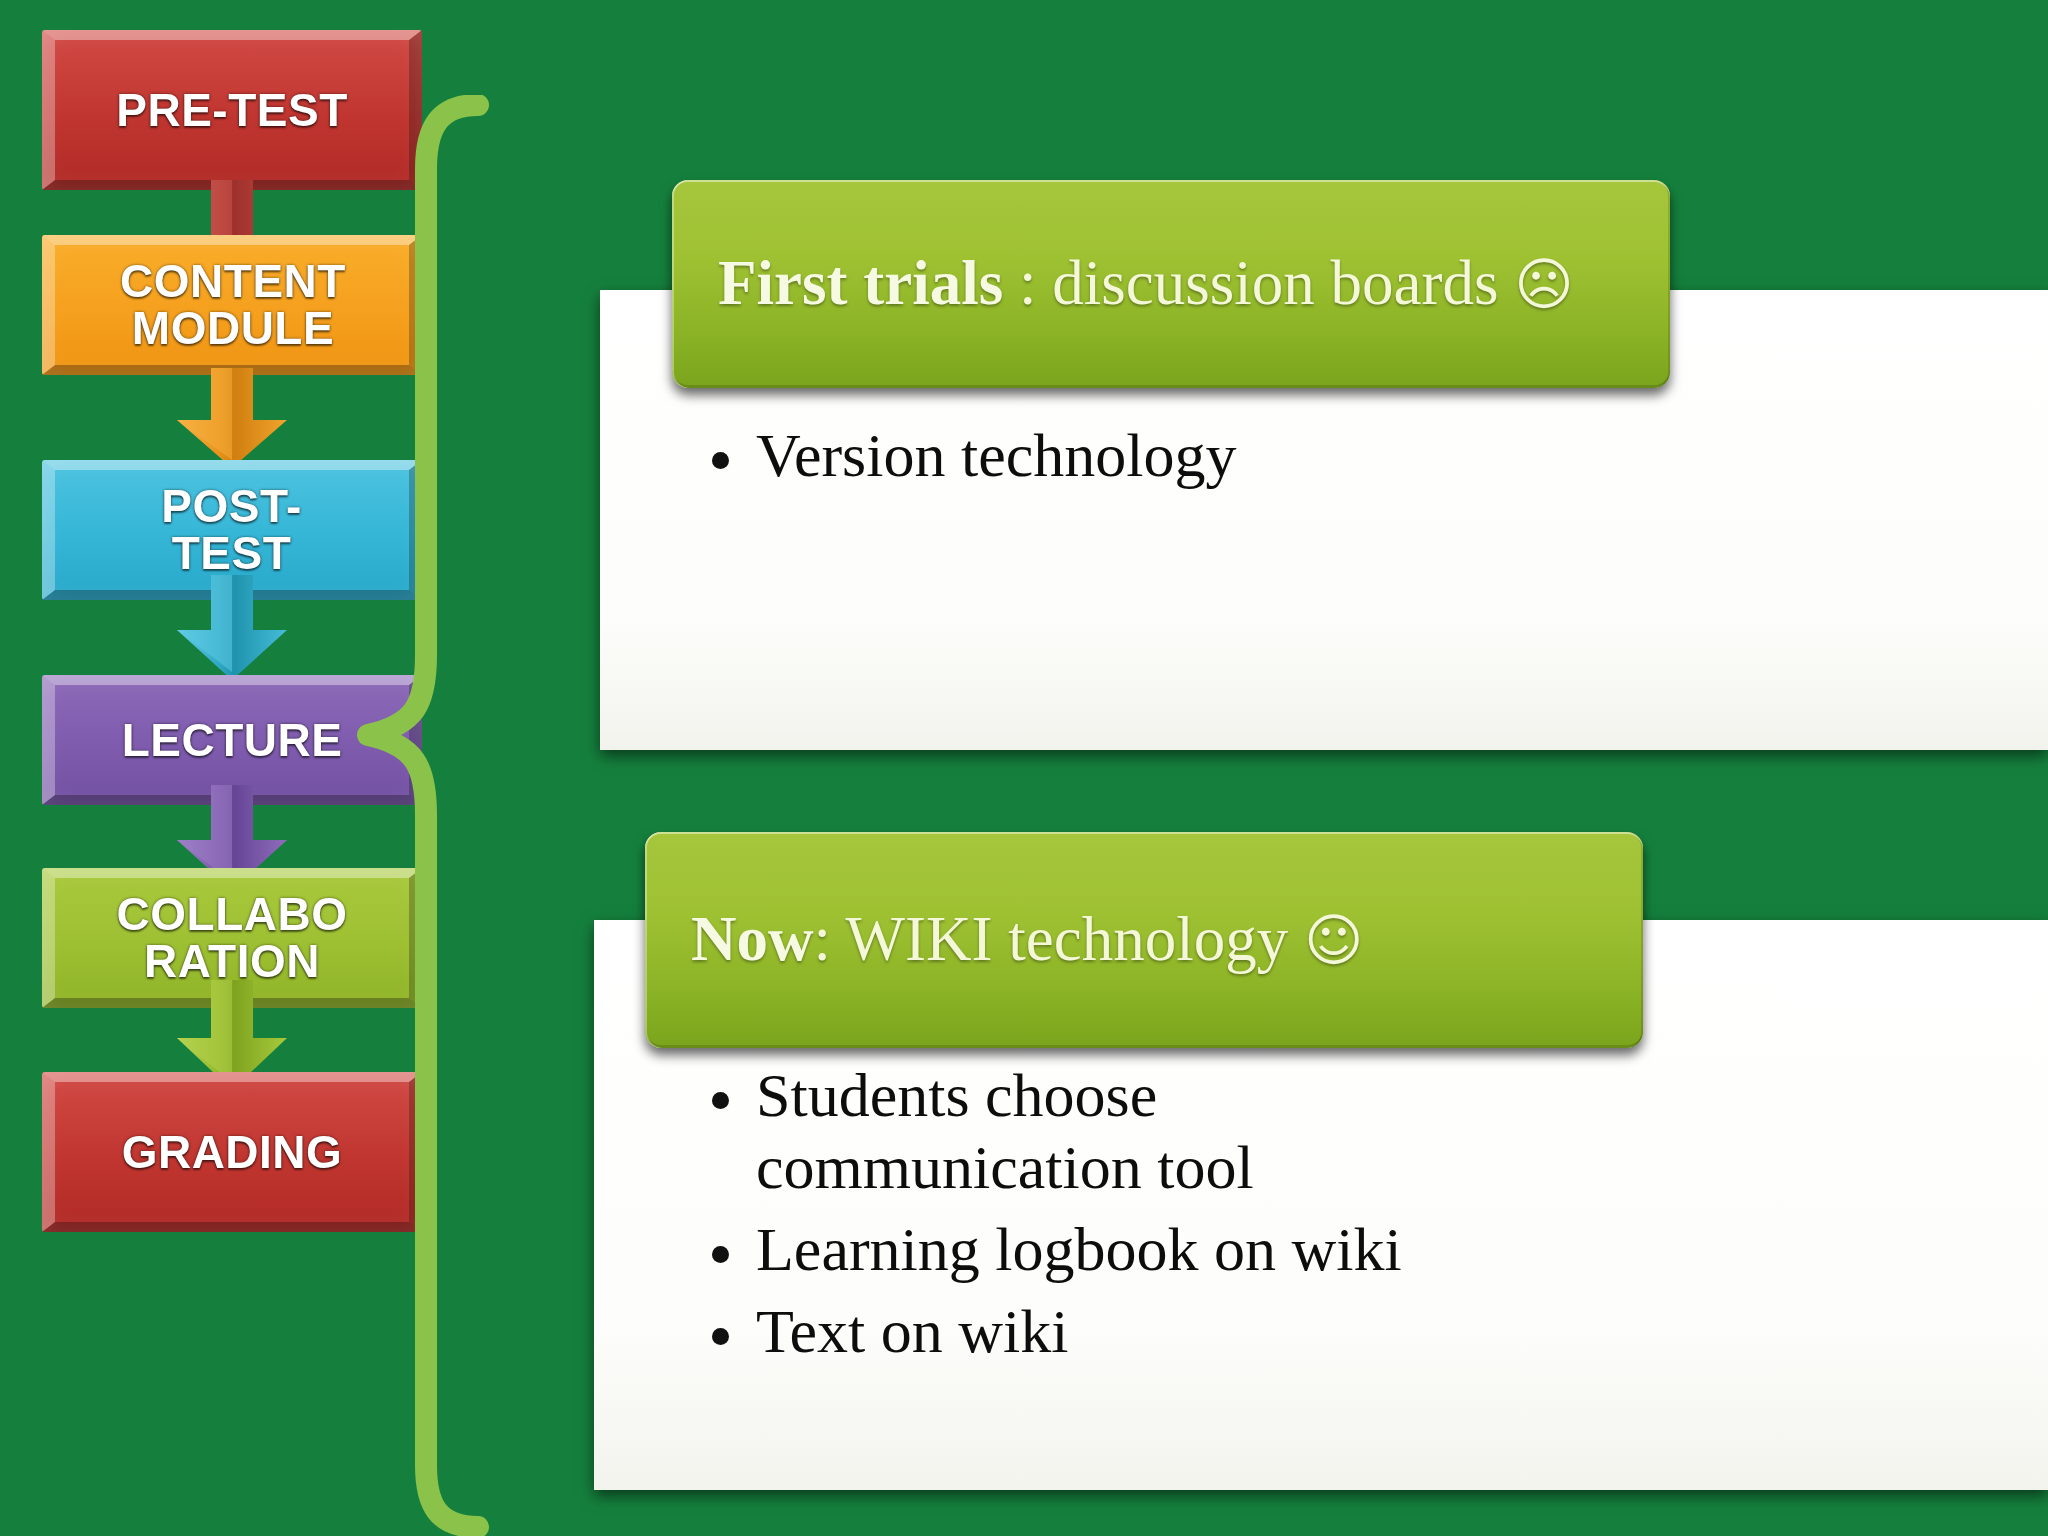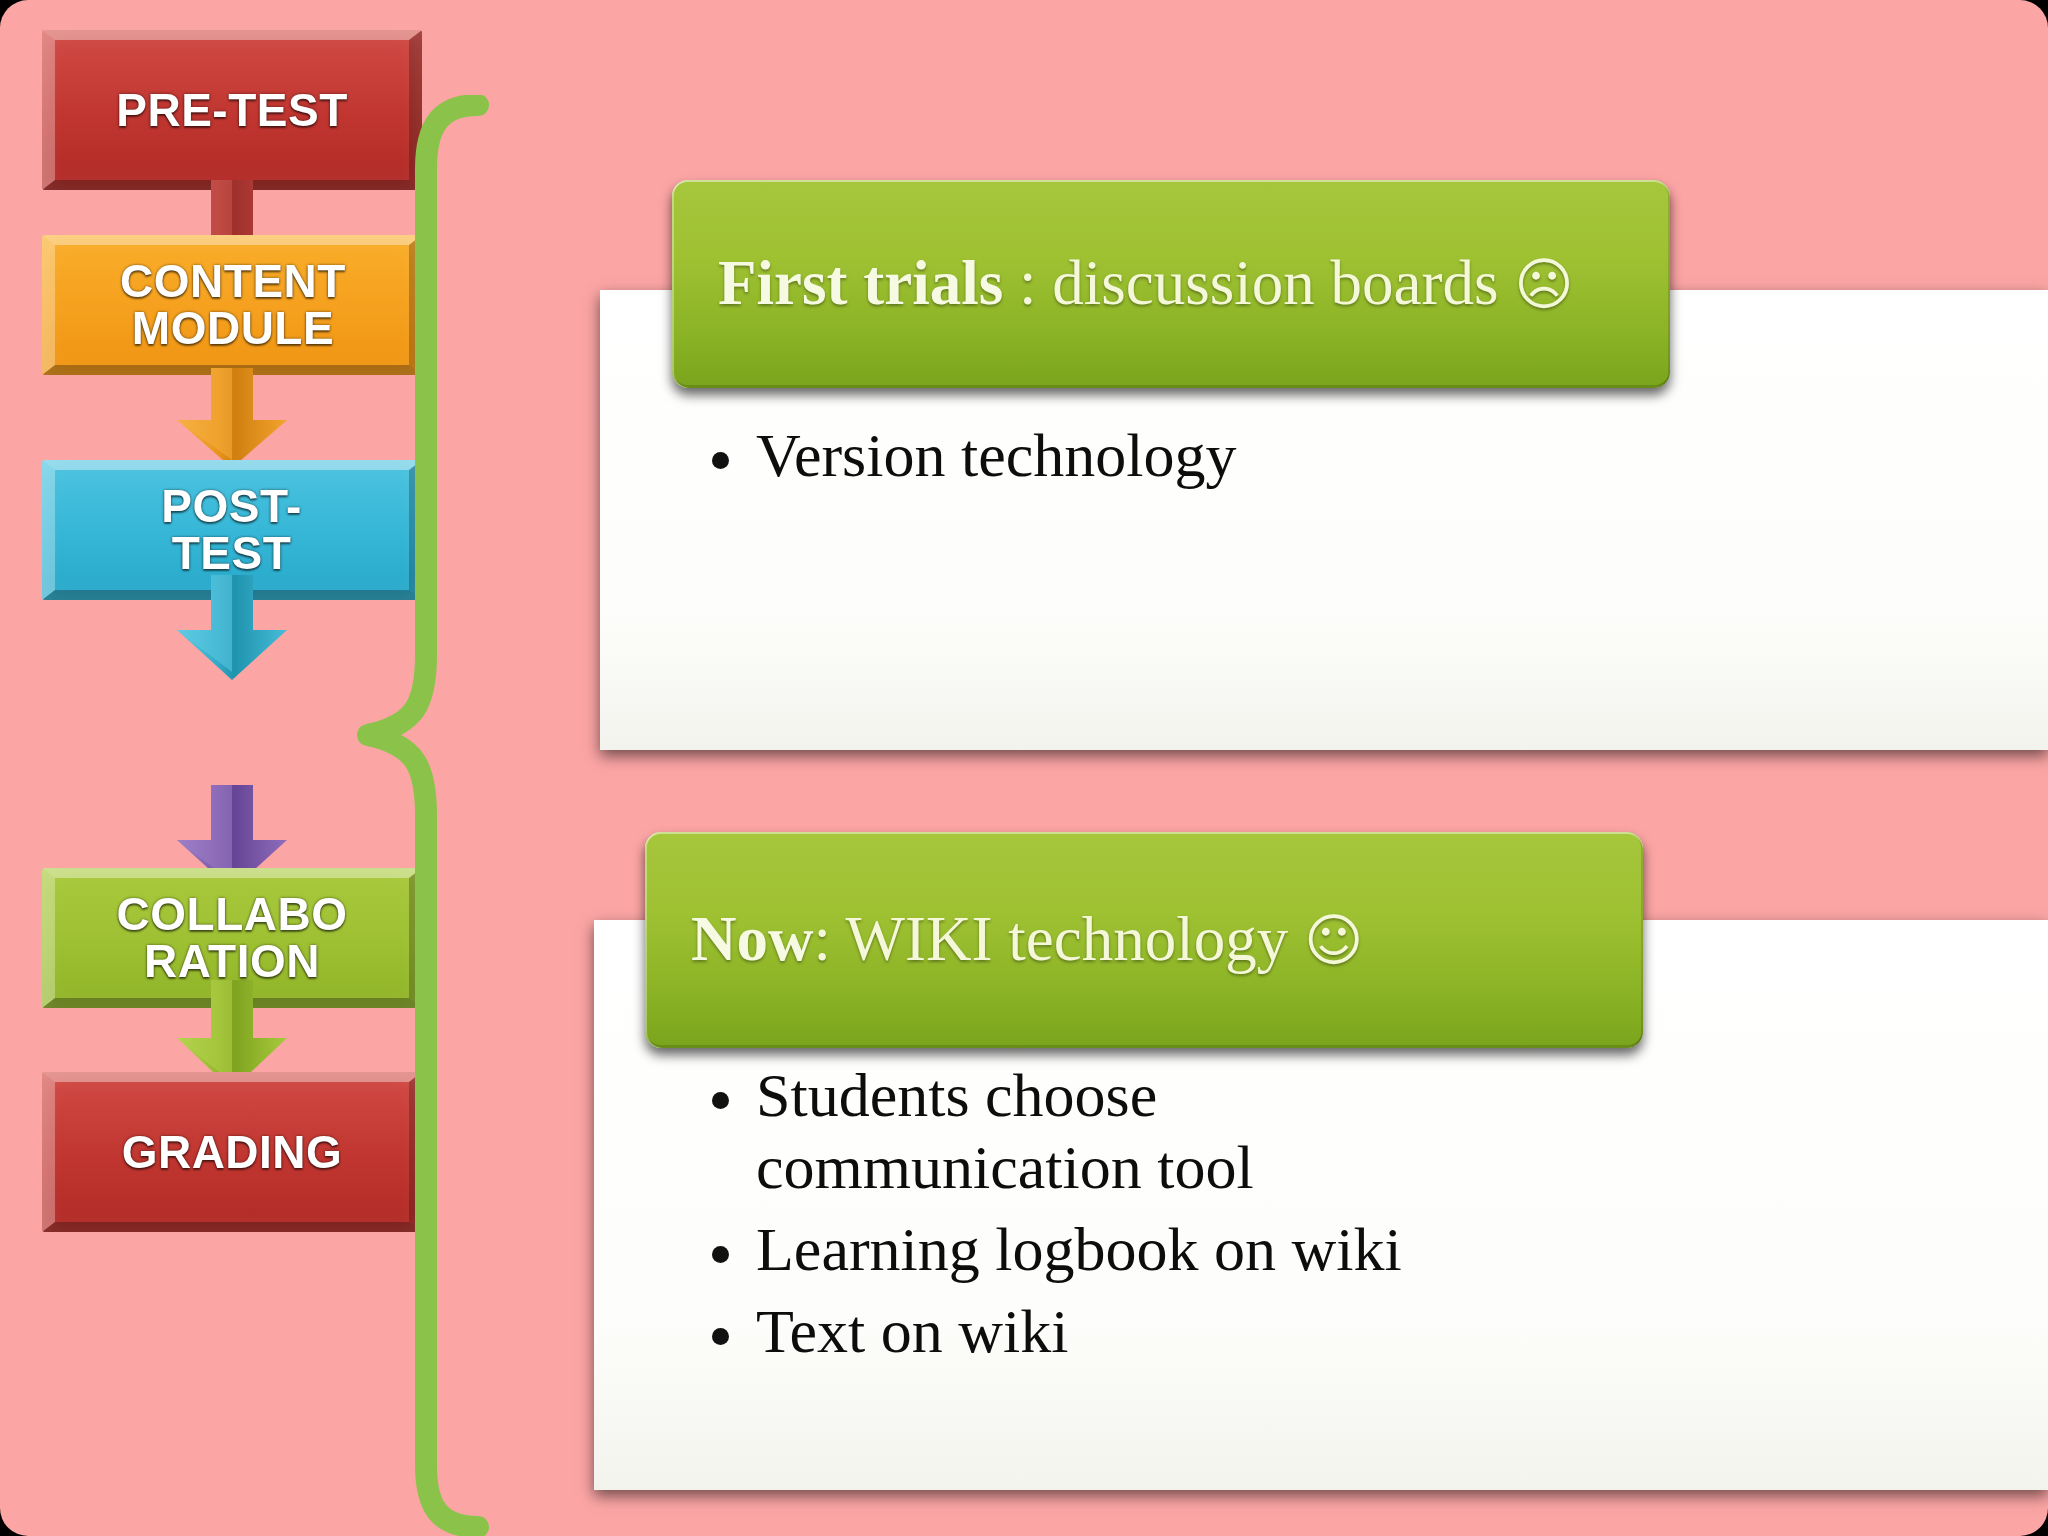--- a/index.html
+++ b/index.html
@@ -1,20 +1,20 @@
 <!DOCTYPE html>
 <html><head>
 <meta charset="utf-8">
 <style>
   html,body{margin:0;padding:0;background:#000;}
   body{
     width:2048px;height:1536px;overflow:hidden;position:relative;
     font-family:"Liberation Sans",sans-serif;
   }
-  .slide{position:absolute;inset:0;background:#fca5a5;border-radius:28px;}
+  .slide{position:absolute;inset:0;background:#15803d;}
 
   
   .flow{position:absolute;left:42px;top:30px;width:380px;height:1500px;}
 
   .stepbox{
     position:absolute;left:0;width:380px;
     border-radius:3px;
     display:flex;align-items:center;justify-content:center;
     text-align:center;
     color:#fff;
@@ -158,20 +158,23 @@
               <stop offset="38%" stop-color="#2fa9c6"></stop>
           <stop offset="52%" stop-color="#1f93ae"></stop>
               <stop offset="100%" stop-color="#46bcd8"></stop>
         </linearGradient>
           </defs>
         <path d="M38 0 H80 V55 H114 L59 105 L4 55 H38 Z" fill="url(#gb)"></path>
         <path d="M38 0 H59 V97 L4 55 H38 Z" fill="#5cc8e2" opacity=".55"></path>
       </svg>
     </div>
 
+    <div class="stepbox c-purple" style="top:645px;height:130px;">
+      <span>LECTURE</span>
+    </div>
     <div class="arrow" style="top:755px;">
       <svg viewBox="0 0 118 105" width="118" height="105" aria-hidden="true">
         <defs>
             <linearGradient id="gp" x1="0" y1="0" x2="1" y2="0">
           <stop offset="0%" stop-color="#a184c9"></stop>
               <stop offset="38%" stop-color="#7a56a8"></stop>
           <stop offset="52%" stop-color="#664596"></stop>
               <stop offset="100%" stop-color="#8f6dbc"></stop>
         </linearGradient>
           </defs>

